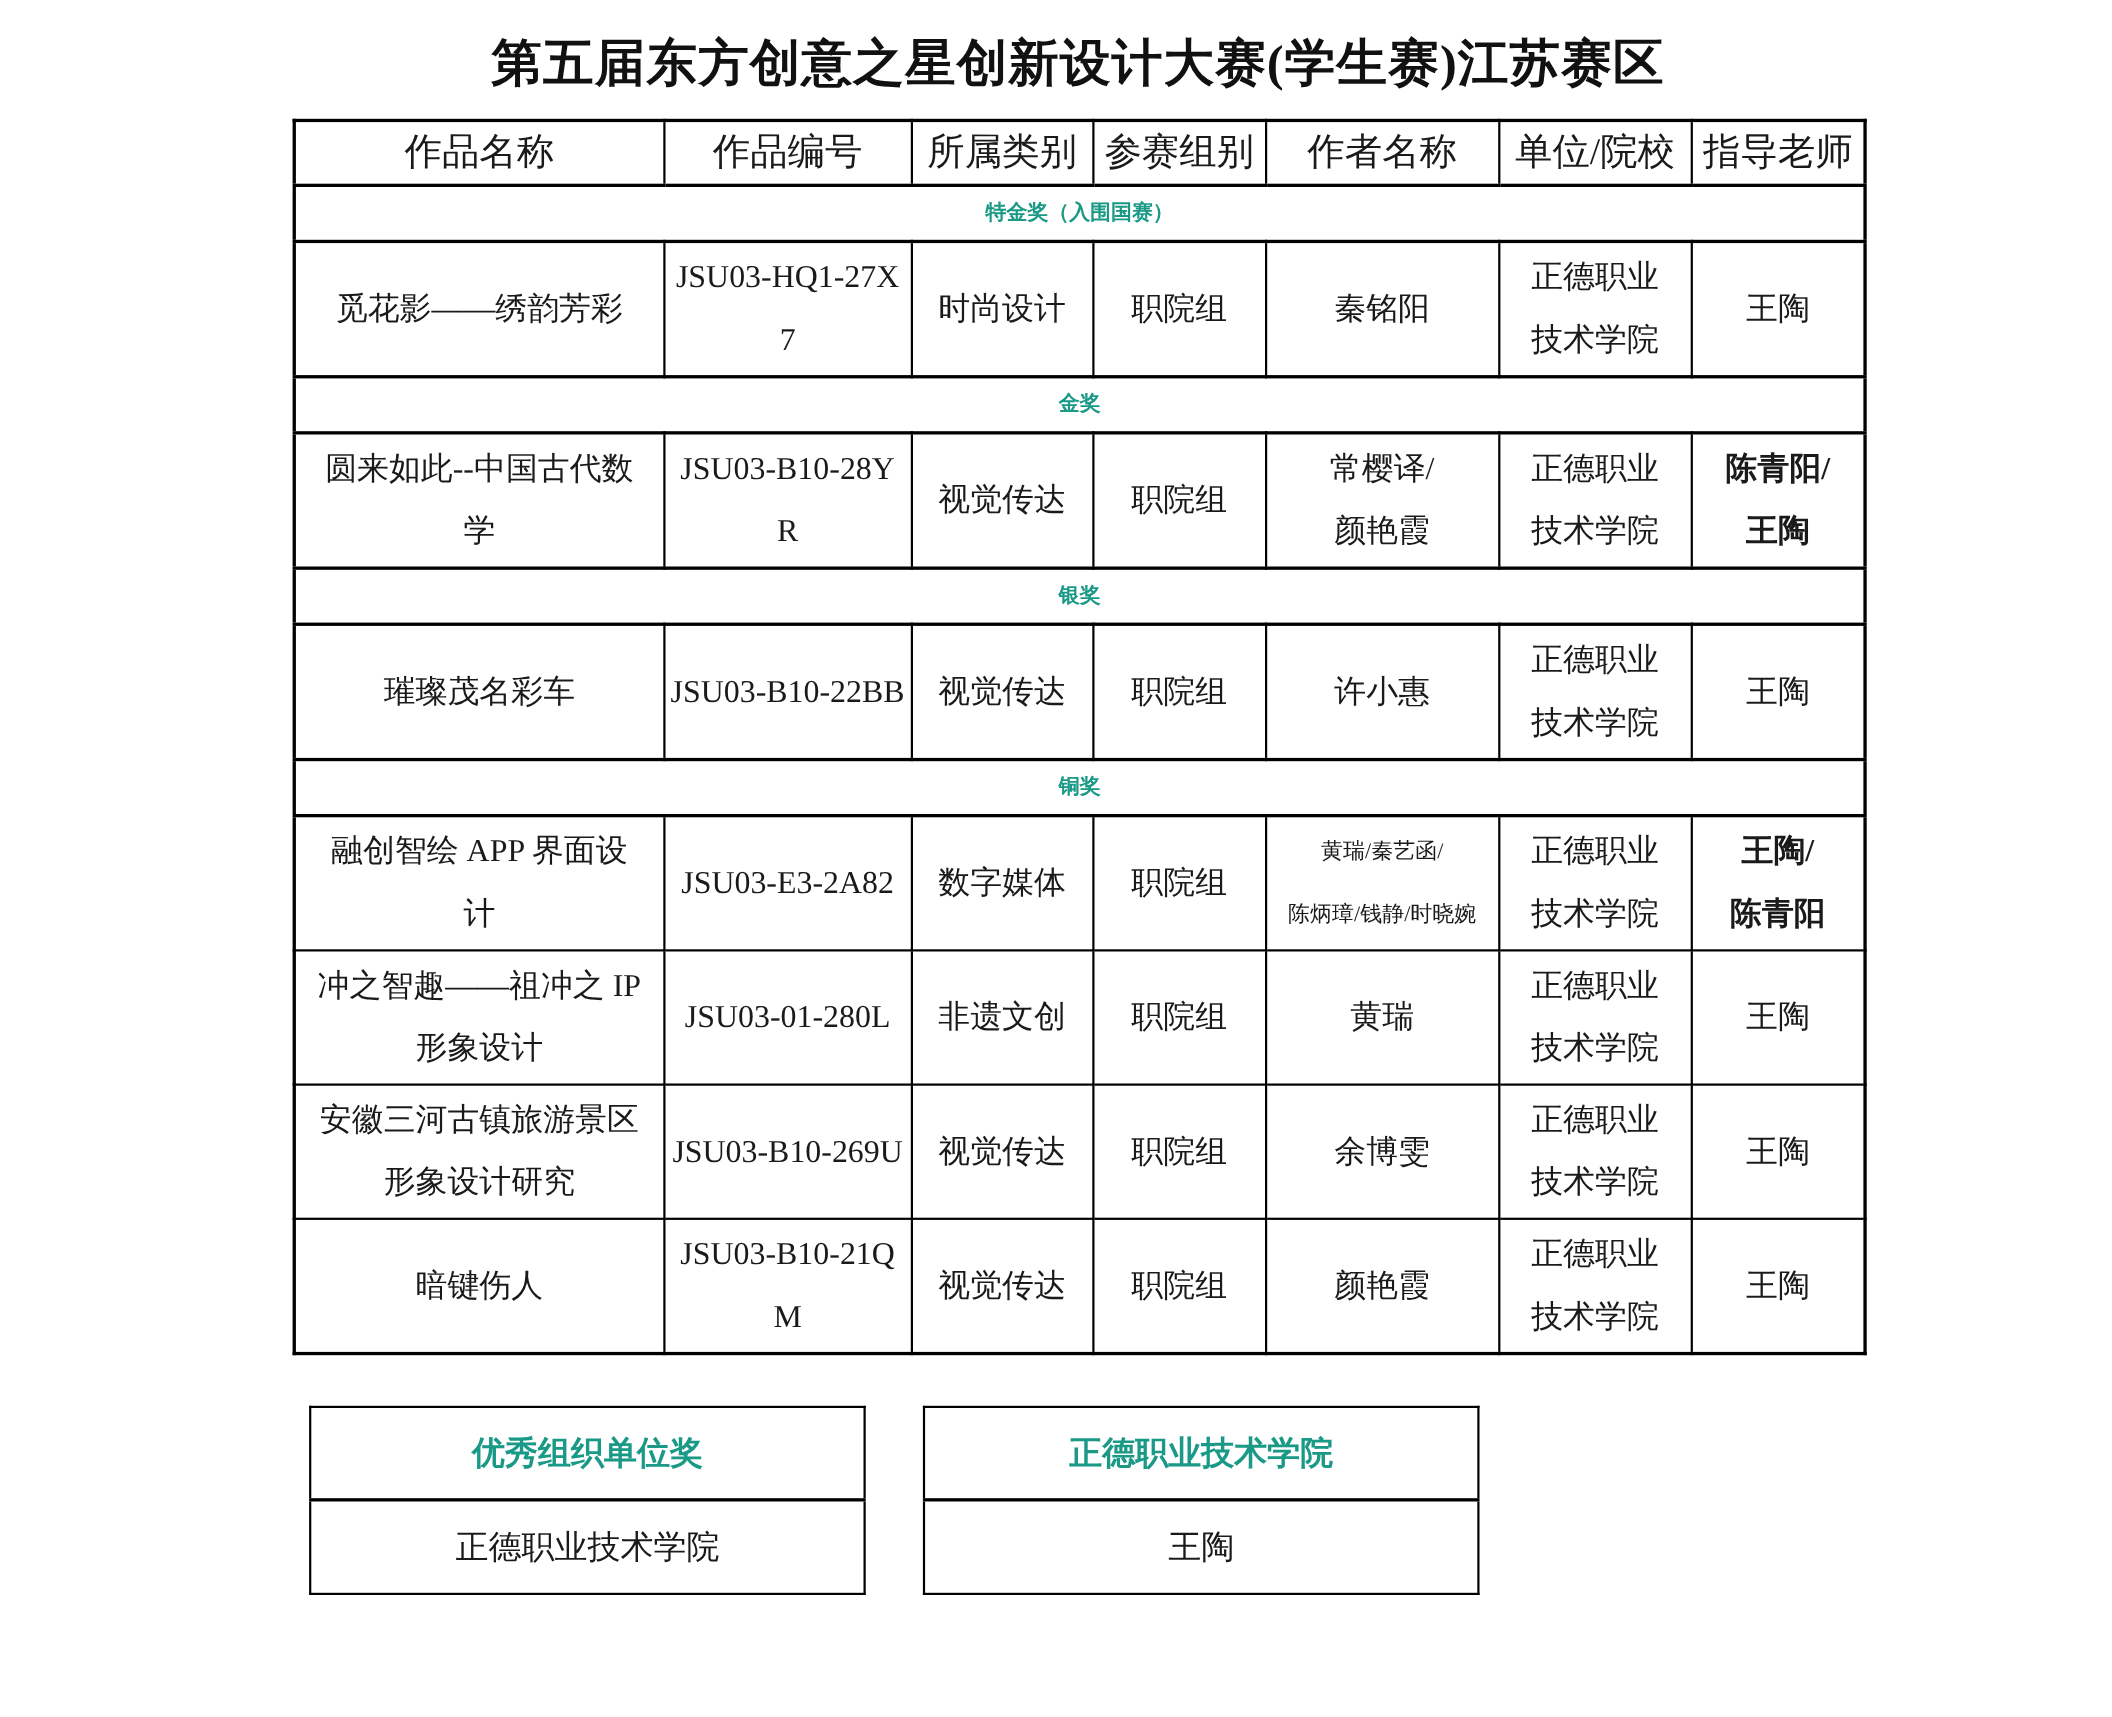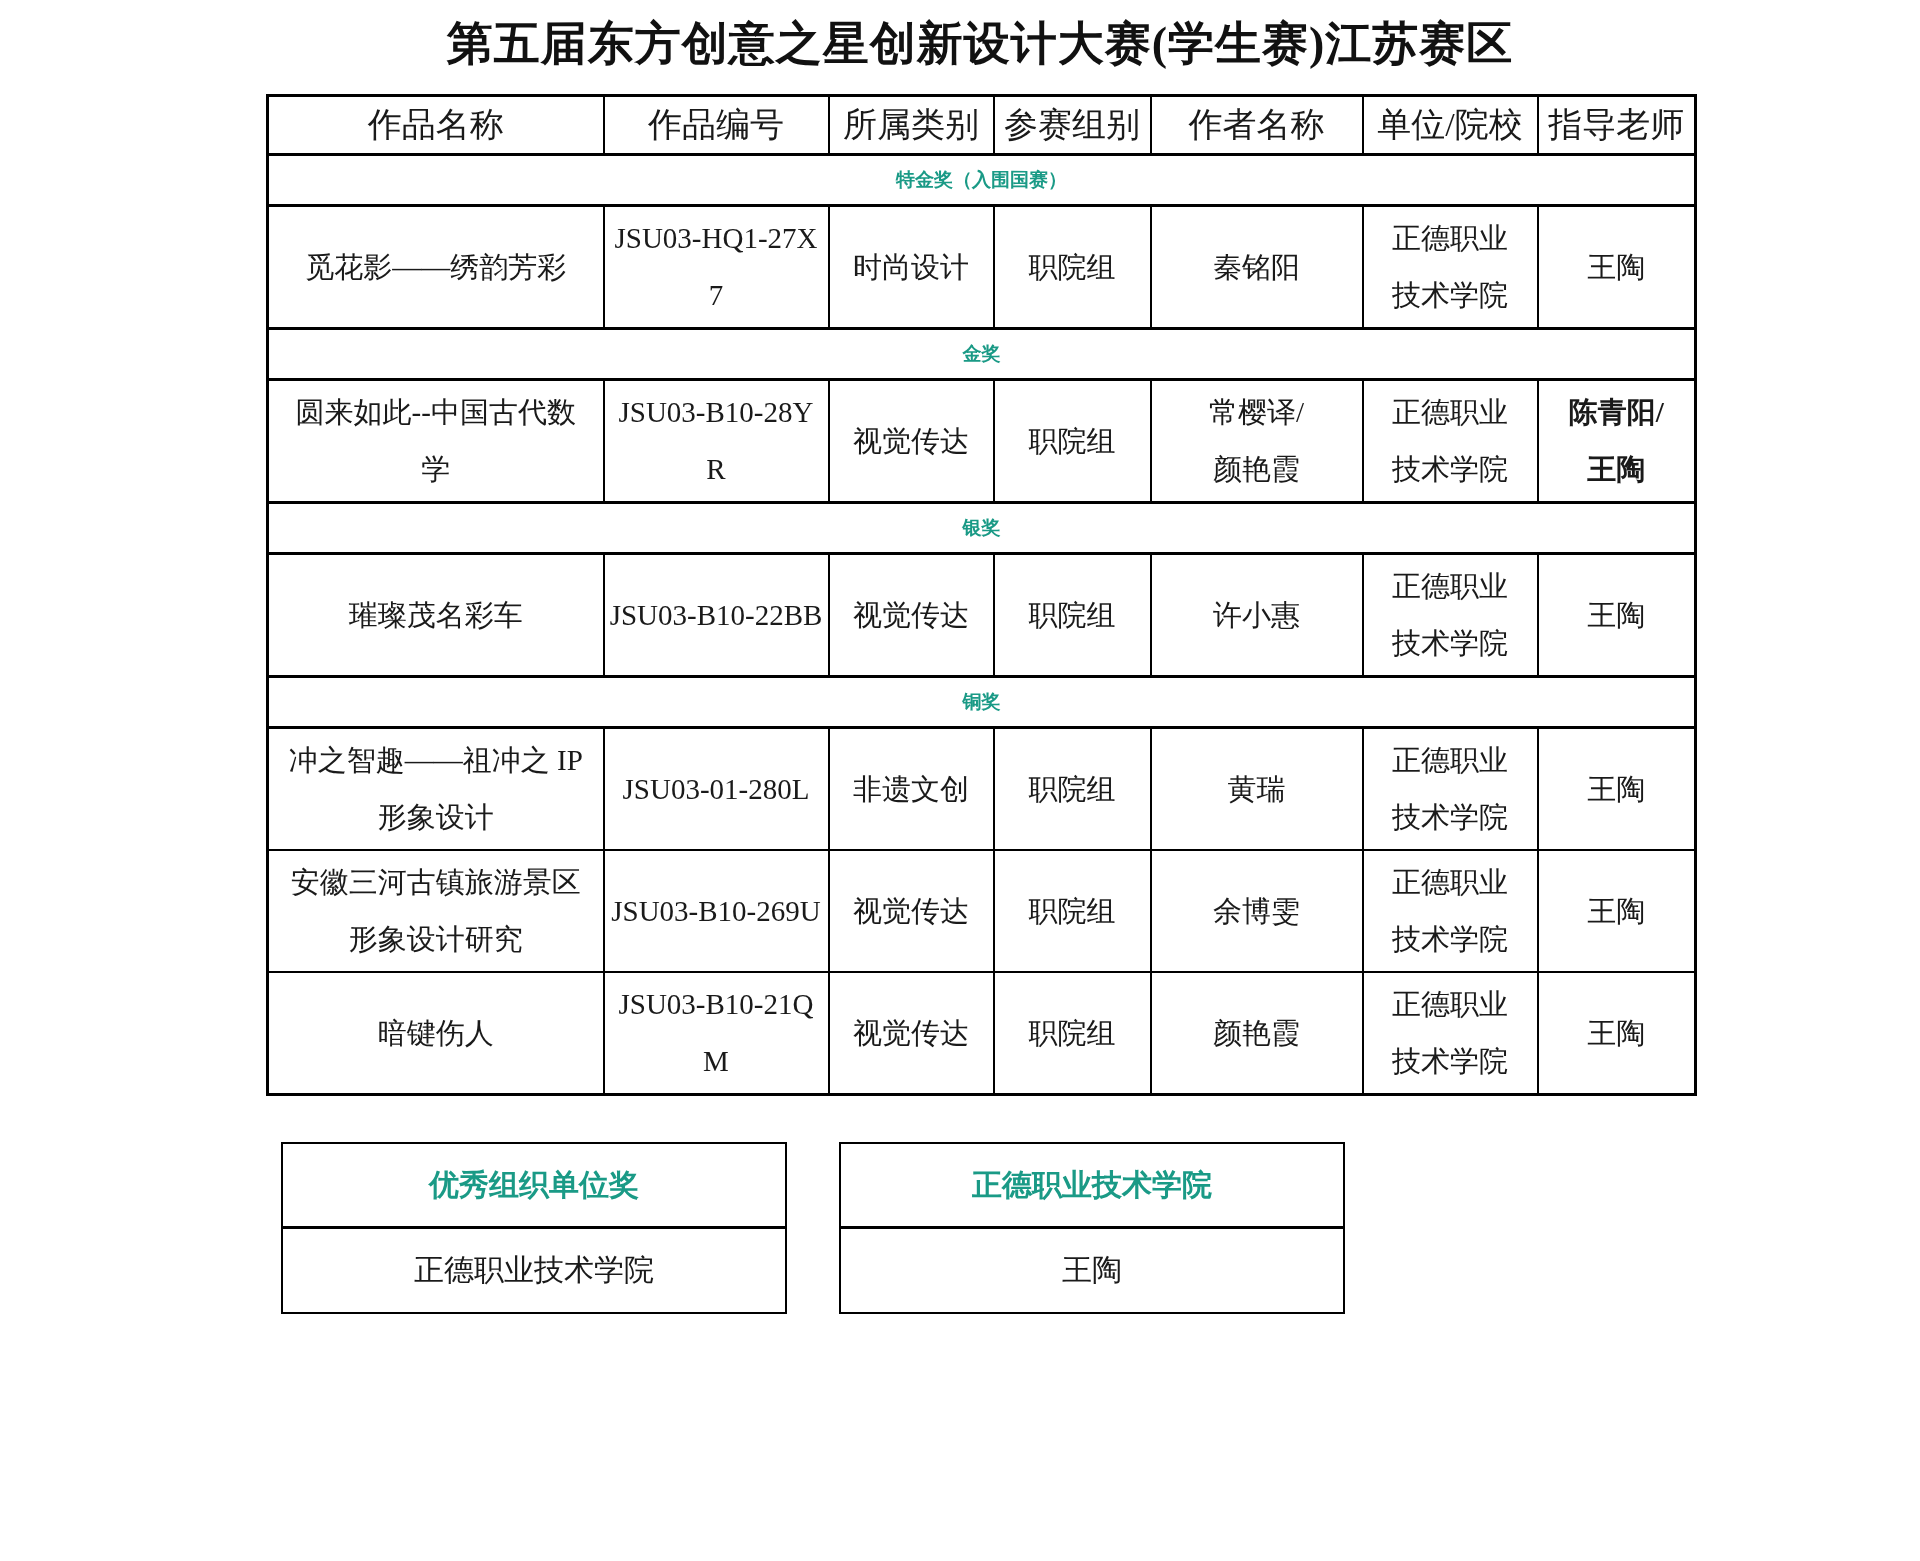--- a/index.html
+++ b/index.html
@@ -5,21 +5,21 @@
   :root { --accent:#1a9a86; --ink:#1a1a1a; --line:#000; }
   html,body { margin:0; padding:0; }
   body {
     width:1920px; height:1561px; background:#ffffff; overflow:hidden;
     font-family:"Liberation Serif","DejaVu Serif",serif; color:var(--ink);
   }
   .wrapper { width:1428px; margin:0 0 0 266px; }
 
   .page-title {
     font-size:46px; font-weight:bold; text-align:center;
-    margin:14px 0 20px 0; letter-spacing:1px; line-height:60px; color:#111;
+    margin:28px 0 20px 0; letter-spacing:1px; line-height:60px; color:#111;
   }
 
   table.main { border-collapse:collapse; width:1428px; table-layout:fixed; border:3px solid var(--line); }
   table.main td, table.main th { border:2px solid var(--line); text-align:center; vertical-align:middle; }
 
   table.main th {
     font-size:34px; font-weight:normal; height:56px; line-height:1.25;
     border-bottom:3px solid var(--line); padding:0 4px;
   }
 
@@ -113,20 +113,29 @@
       <td class="cell">职院组</td>
       <td class="cell cell-authors"><span class="unit">许小惠</span></td>
       <td class="cell cell-school">正德职业技术学院</td>
       <td class="cell cell-advisor"><span class="unit">王陶</span></td>
     </tr>
 
     <tr class="band">
       <td colspan="7">铜奖</td>
     </tr>
     <tr>
+      <td class="cell cell-name">融创智绘 APP 界面设计</td>
+      <td class="cell cell-code">JSU03-E3-2A82</td>
+      <td class="cell">数字媒体</td>
+      <td class="cell">职院组</td>
+      <td class="cell cell-authors small-text"><span class="unit">黄瑞/</span><span class="unit">秦艺函/</span><span class="unit">陈炳璋/</span><span class="unit">钱静/</span><span class="unit">时晓婉</span></td>
+      <td class="cell cell-school">正德职业技术学院</td>
+      <td class="cell cell-advisor bold"><span class="unit">王陶/</span><span class="unit">陈青阳</span></td>
+    </tr>
+    <tr>
       <td class="cell cell-name">冲之智趣——祖冲之 IP 形象设计</td>
       <td class="cell cell-code">JSU03-01-280L</td>
       <td class="cell">非遗文创</td>
       <td class="cell">职院组</td>
       <td class="cell cell-authors"><span class="unit">黄瑞</span></td>
       <td class="cell cell-school">正德职业技术学院</td>
       <td class="cell cell-advisor"><span class="unit">王陶</span></td>
     </tr>
     <tr>
       <td class="cell cell-name">安徽三河古镇旅游景区形象设计研究</td>

